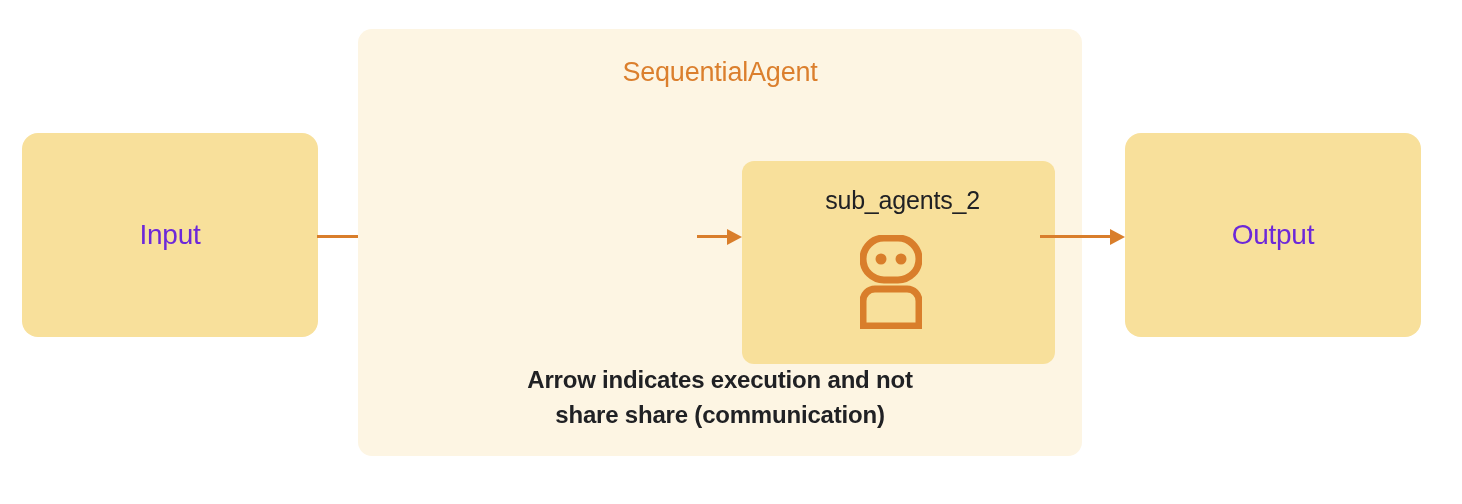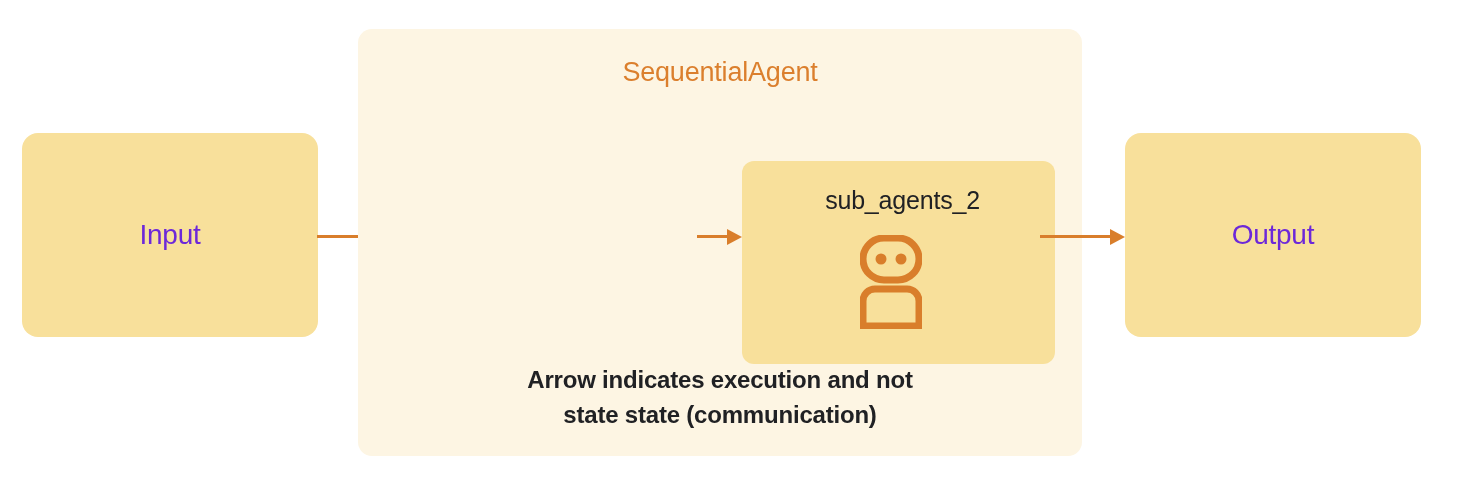--- a/index.html
+++ b/index.html
@@ -190,21 +190,21 @@
         <rect x="3" y="3" width="56" height="42" rx="21" ry="21" fill="none" stroke="#D97E2B" stroke-width="7"></rect>
         <circle cx="21" cy="24" r="5.5" fill="#D97E2B"></circle>
         <circle cx="41" cy="24" r="5.5" fill="#D97E2B"></circle>
         <path d="M3 91 L3 66 a12 12 0 0 1 12 -12 L47 54 a12 12 0 0 1 12 12 L59 91 Z" fill="none" stroke="#D97E2B" stroke-width="7"></path>
         <rect x="3" y="88" width="56" height="6" fill="#D97E2B"></rect>
       </svg>
     </div>
 
     <div class="caption" style="left:14px; top:333px; width:696px;">
       <span class="line">Arrow indicates execution and not</span>
-      <span class="line">state state (communication)</span>
+      <span class="line">share share (communication)</span>
     </div>
   </div>
 
   <div class="arrow a-mid">
     <div class="shaft"></div>
     <div class="head"></div>
   </div>
 
   <div class="arrow a-out">
     <div class="shaft"></div>

